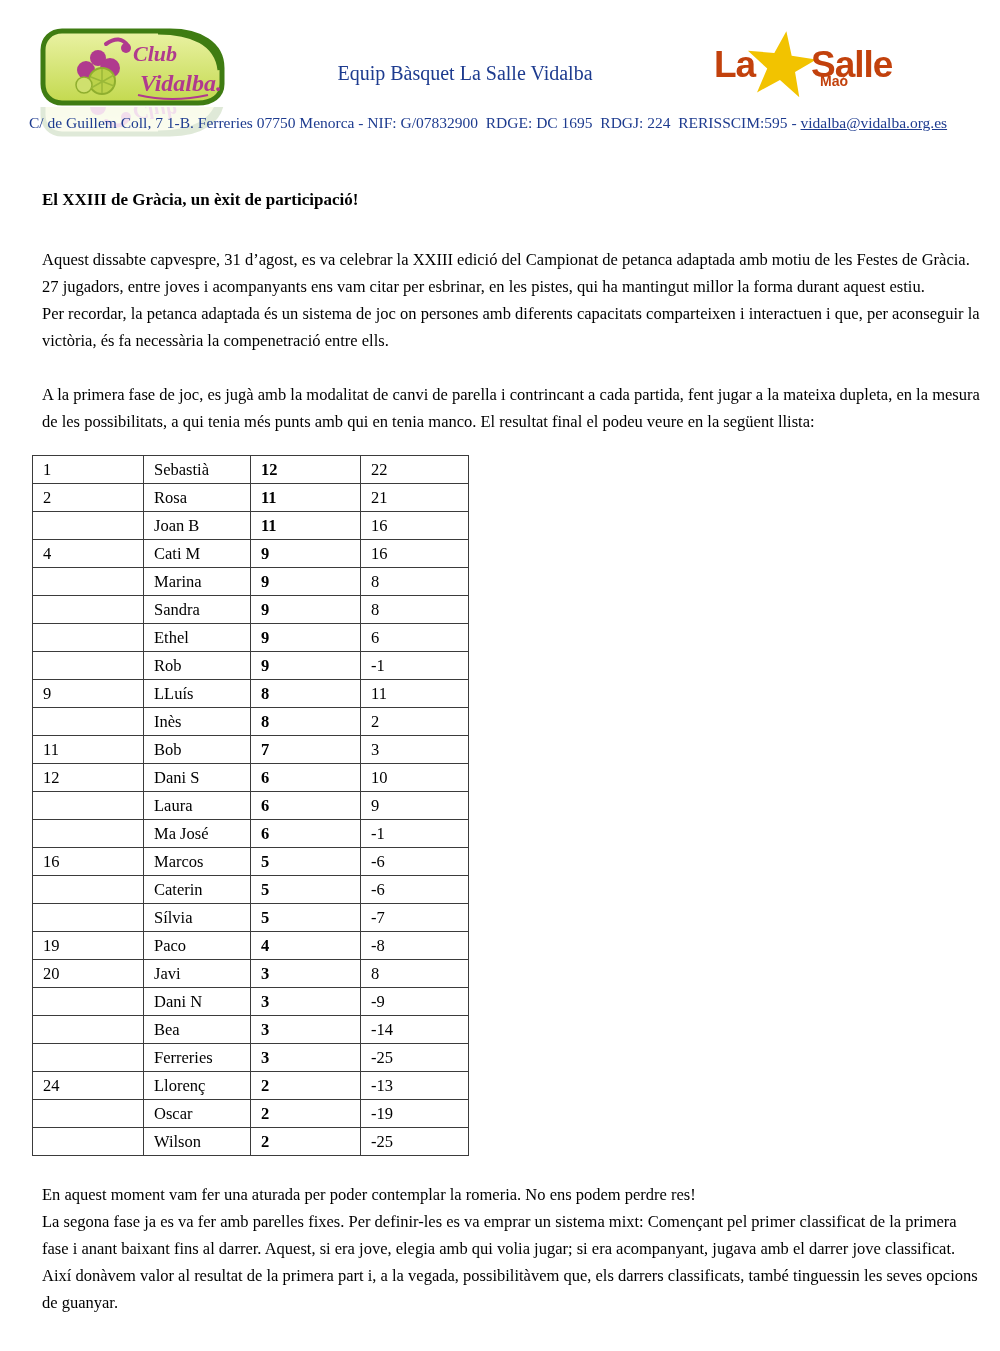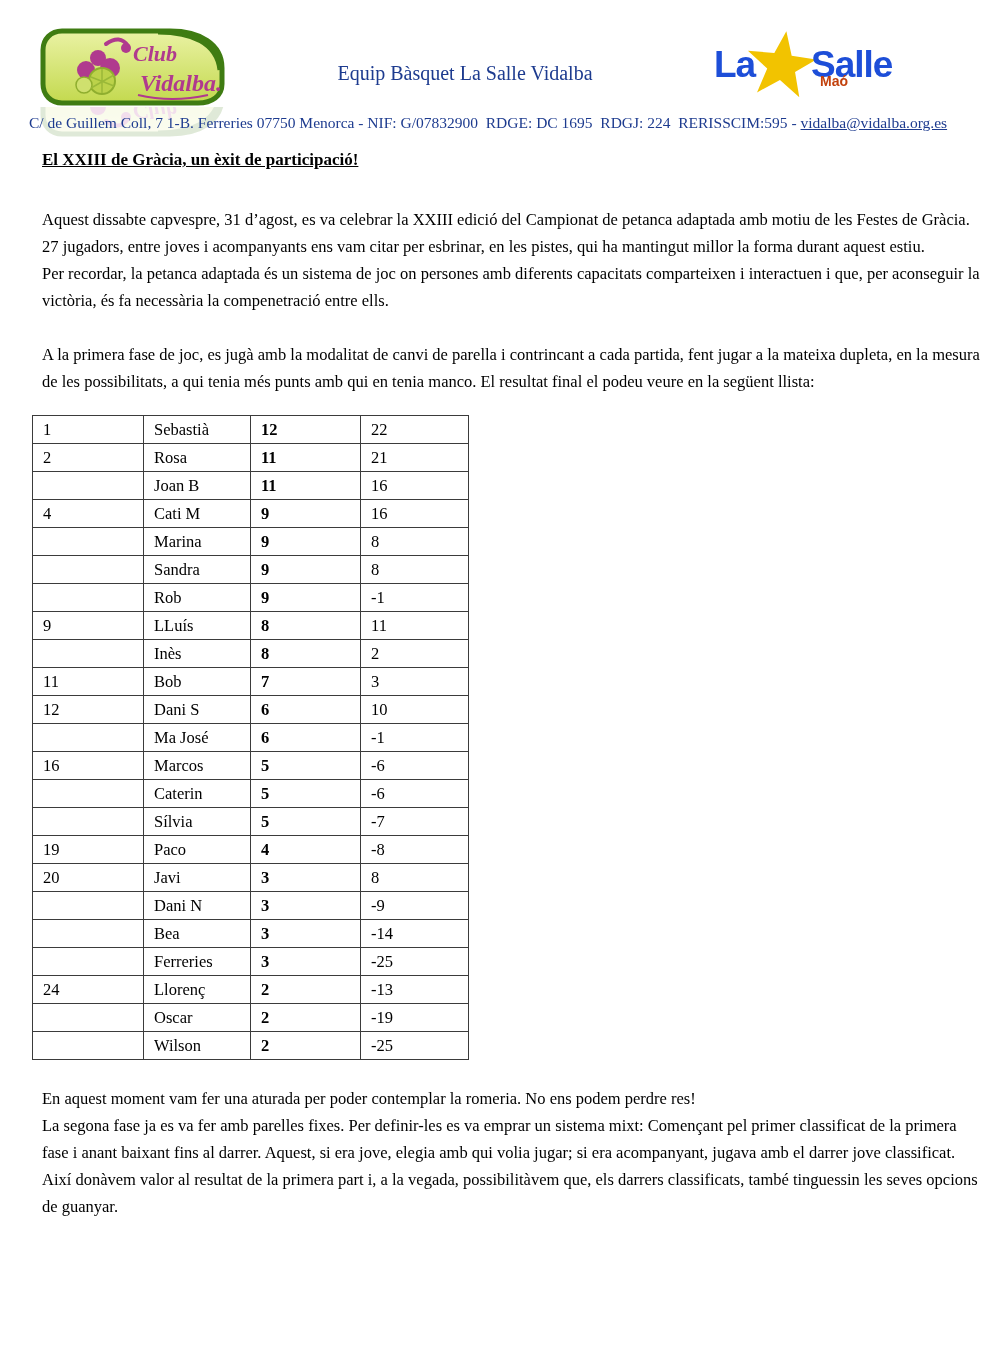--- a/index.html
+++ b/index.html
@@ -21,34 +21,34 @@
     overflow:hidden;opacity:.16;filter:blur(.6px);
   }
   .club-logo-reflection svg{display:block;transform:scaleY(-1) translateY(48px);}
   .center-title{
     position:absolute;left:0;top:62px;width:930px;text-align:center;
     font-size:20px;color:#1d3b8f;
   }
   .lasalle-logo{position:absolute;left:712px;top:30px;width:180px;height:80px;
     font-family:"Liberation Sans", sans-serif;}
   .lasalle-la,.lasalle-salle{
-    position:absolute;top:14px;font-size:37px;font-weight:bold;color:#1d4ed8;letter-spacing:-1px;
+    position:absolute;top:14px;font-size:37px;font-weight:bold;color:#c2410c;letter-spacing:-1px;
   }
   .lasalle-la{left:2px;}
   .lasalle-salle{left:99px;}
   .lasalle-star{position:absolute;left:34px;top:0px;}
   .lasalle-city{position:absolute;left:108px;top:43px;font-size:14px;color:#c2410c;font-weight:bold;}
   .address-line{
     position:absolute;left:29px;top:114px;width:940px;
     font-size:15.5px;color:#1d3b8f;white-space:pre;
   }
   .address-line a{color:#1d3b8f;text-decoration:underline;}
   
   .doc-body{margin:0 13px 0 42px;}
-  .doc-title{font-size:17px;font-weight:bold;text-decoration:underline;}
+  .doc-title{font-size:17px;font-weight:bold;margin-top:40px;}
   .para{font-size:16.5px;line-height:27px;}
   .p1{margin-top:36px;}
   .p2{margin-top:27px;}
   .p3{margin-top:25px;}
   
   table.results{
     border-collapse:collapse;
     margin:20px 0 0 -10px;
     font-size:16.5px;
     table-layout:fixed;
@@ -189,20 +189,26 @@
           <td>8</td>
         </tr>
         <tr>
           <td></td>
           <td>Sandra</td>
           <td class="points">9</td>
           <td>8</td>
         </tr>
         <tr>
           <td></td>
+          <td>Ethel</td>
+          <td class="points">9</td>
+          <td>6</td>
+        </tr>
+        <tr>
+          <td></td>
           <td>Rob</td>
           <td class="points">9</td>
           <td>-1</td>
         </tr>
         <tr>
           <td>9</td>
           <td>LLuís</td>
           <td class="points">8</td>
           <td>11</td>
         </tr>
@@ -219,20 +225,26 @@
           <td>3</td>
         </tr>
         <tr>
           <td>12</td>
           <td>Dani S</td>
           <td class="points">6</td>
           <td>10</td>
         </tr>
         <tr>
           <td></td>
+          <td>Laura</td>
+          <td class="points">6</td>
+          <td>9</td>
+        </tr>
+        <tr>
+          <td></td>
           <td>Ma José</td>
           <td class="points">6</td>
           <td>-1</td>
         </tr>
         <tr>
           <td>16</td>
           <td>Marcos</td>
           <td class="points">5</td>
           <td>-6</td>
         </tr>

